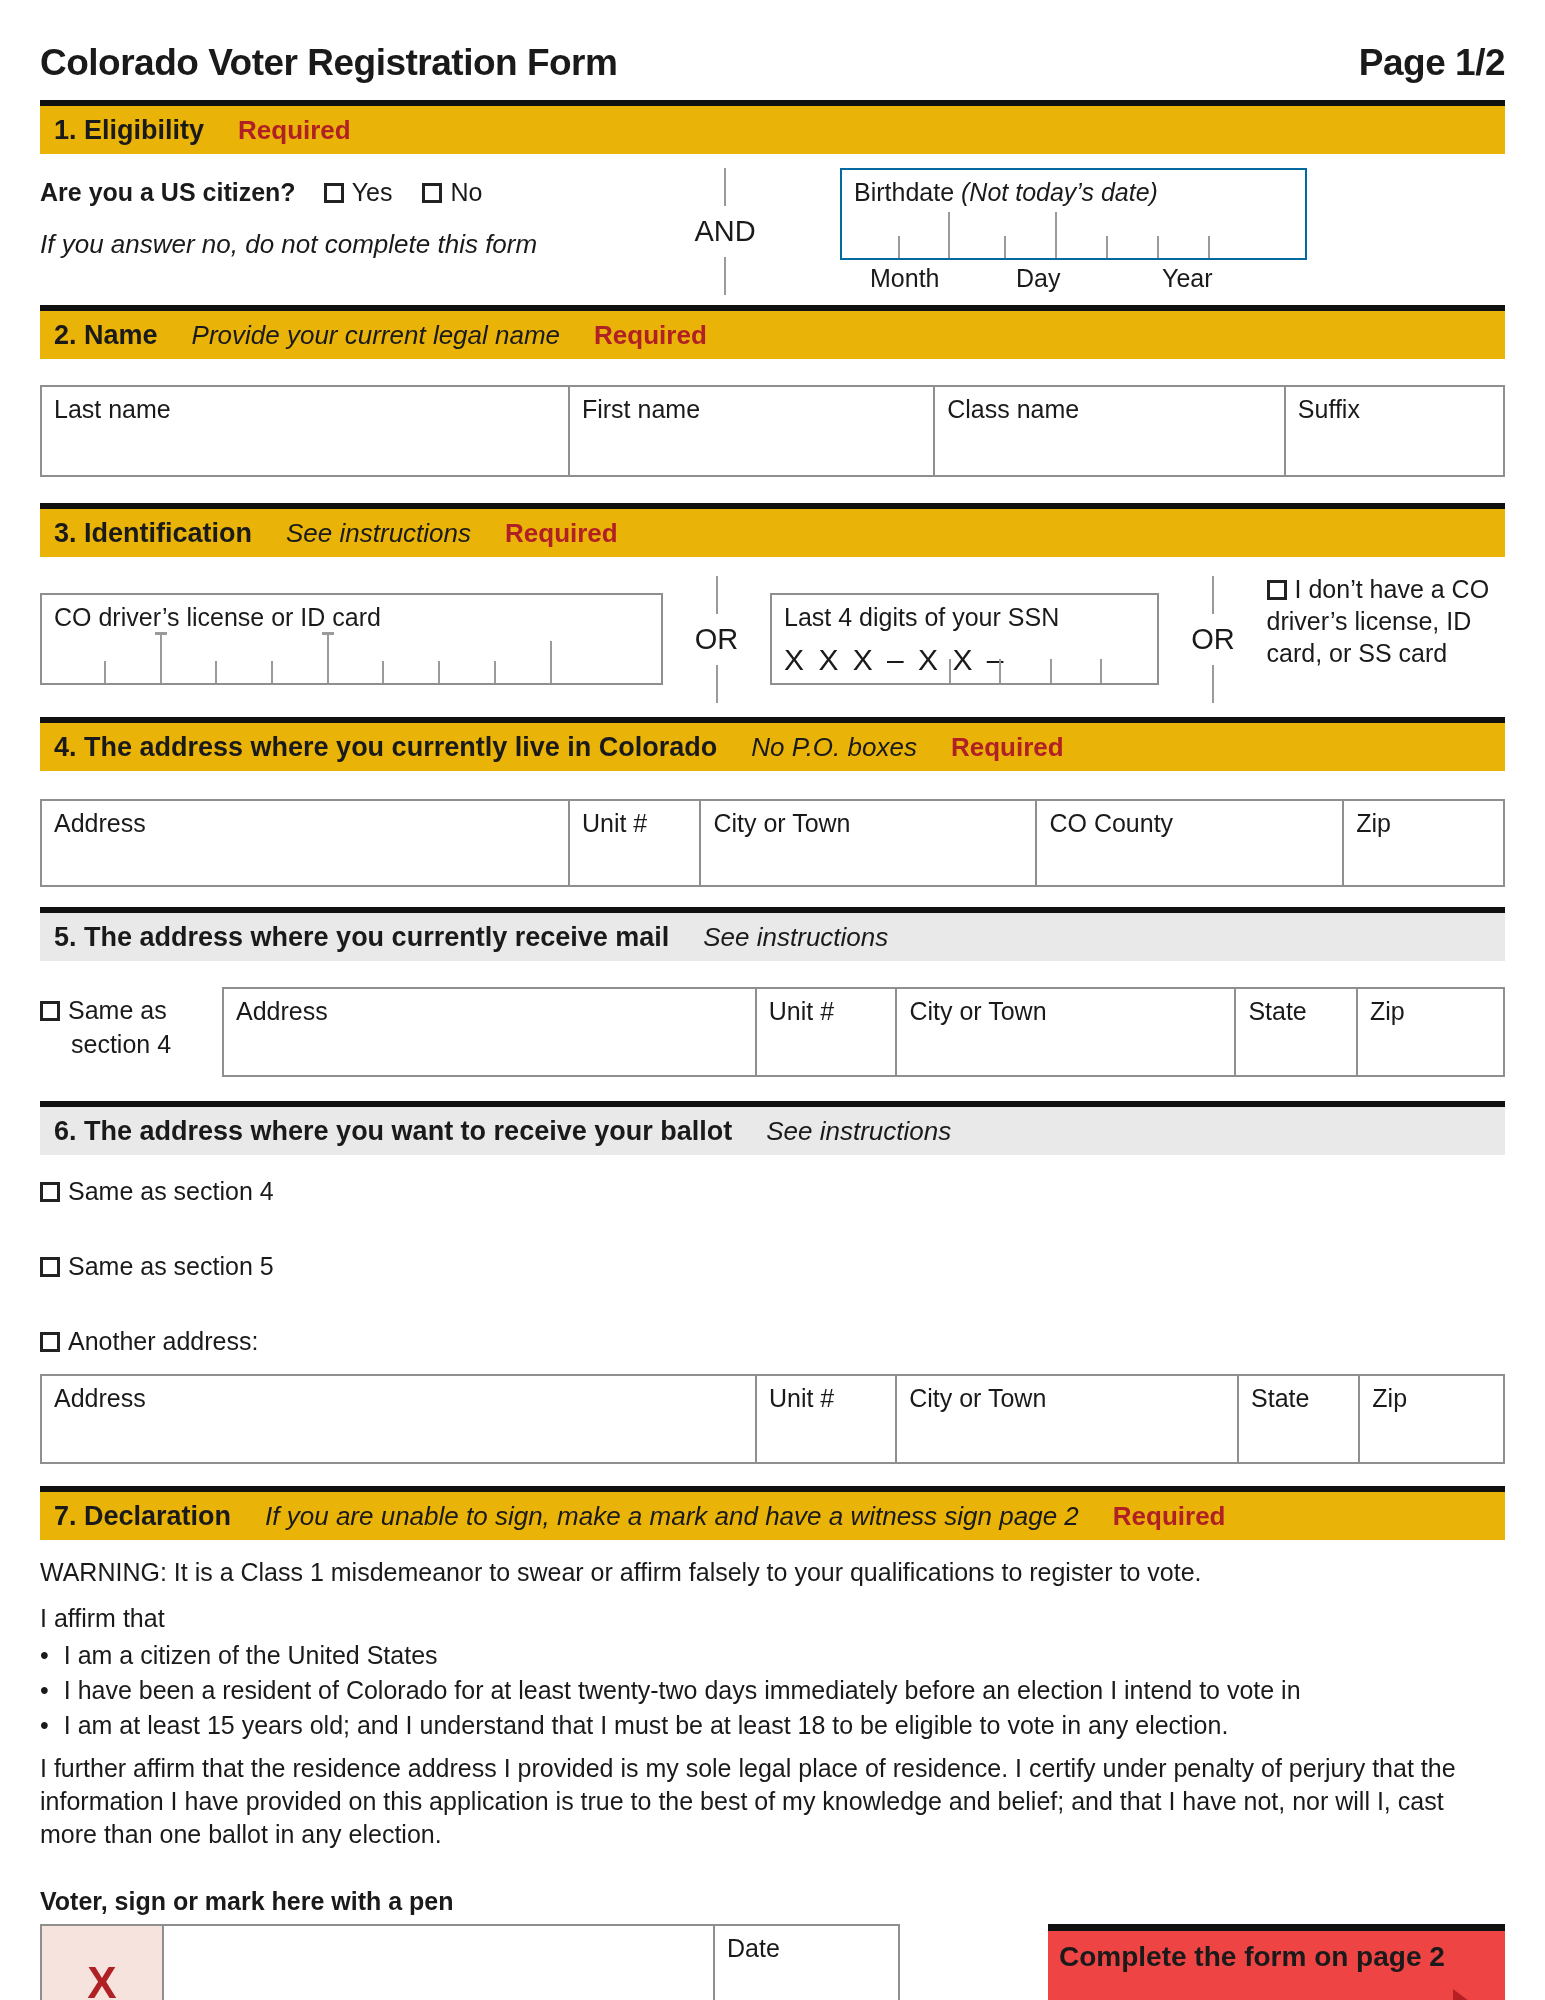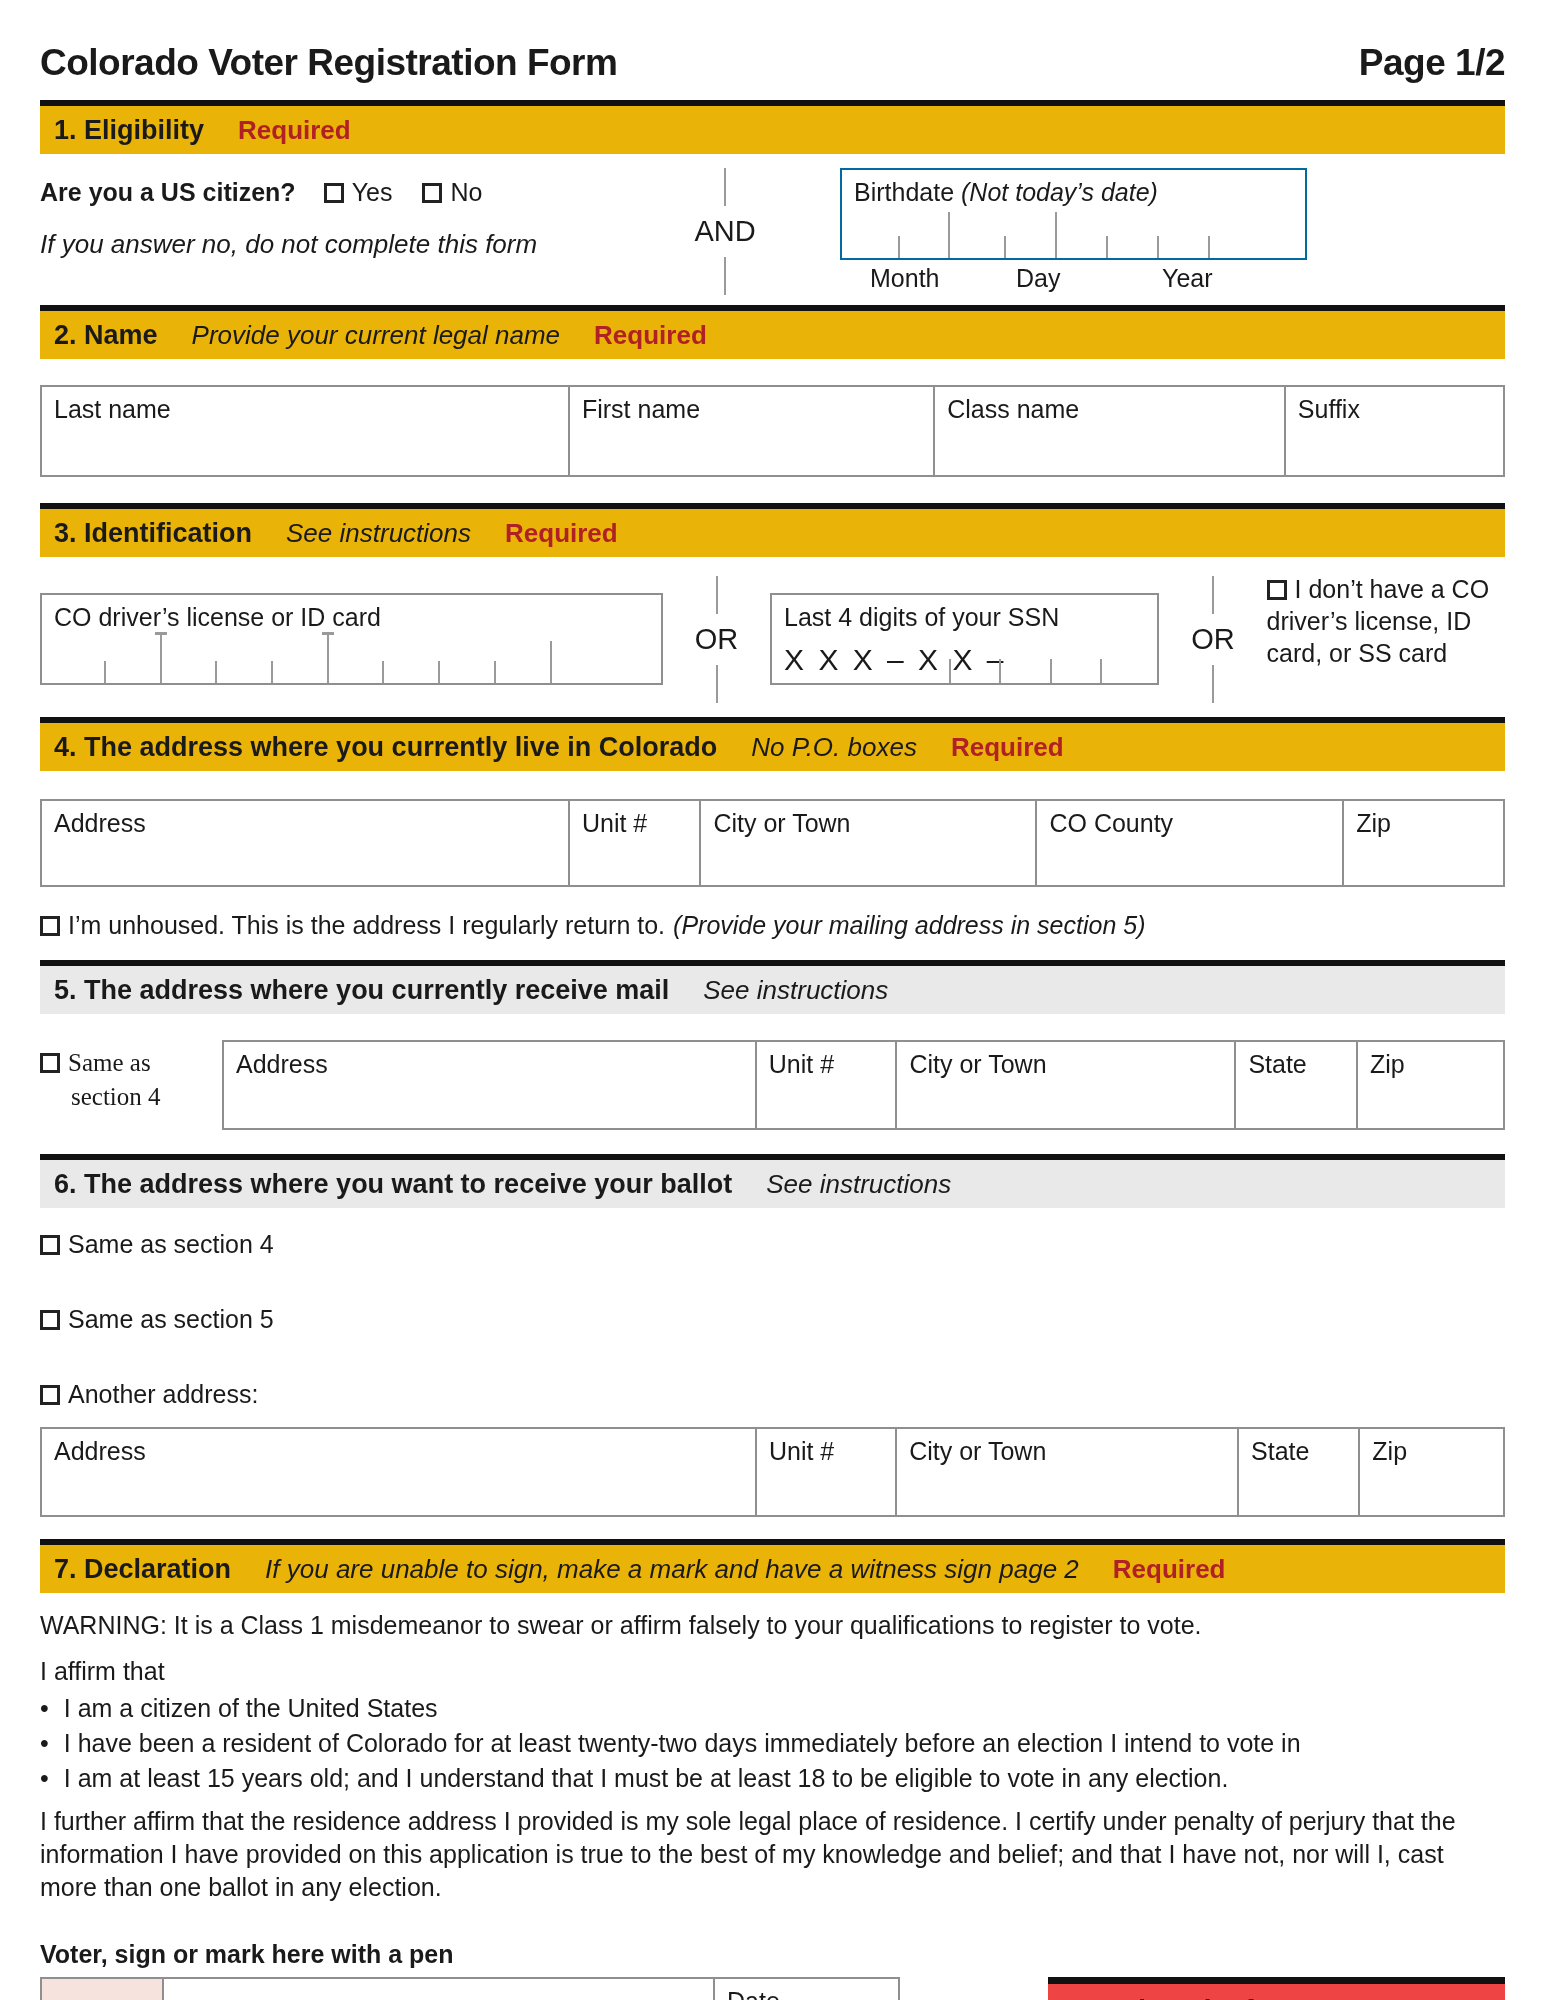--- a/index.html
+++ b/index.html
@@ -57,21 +57,21 @@
   .dlbox { width:640px; height:92px; margin-top:22px; position:relative; border:2px solid #8f8f8f; }
   .ssnbox { width:400px; height:92px; margin-top:22px; position:relative; border:2px solid #8f8f8f; }
   .ssnmask { position:absolute; left:12px; bottom:6px; font-size:30px; letter-spacing:3px; white-space:nowrap; }
   .sec3 .sep { width:110px; height:136px; }
   .noid { width:245px; font-size:25px; line-height:32px; padding-top:2px; }
   
   .addr4 { height:88px; margin-top:28px; }
   .unhoused { margin-top:24px; font-size:25px; display:flex; align-items:center; }
   .unhoused i { font-style:italic; }
   .sec5row { display:flex; margin:26px 0 24px 0; }
-  .sameas { width:182px; font-size:25px; line-height:34px; padding-top:6px;font-family:Liberation Serif, serif; }
+  .sameas { width:182px; font-size:25px; line-height:34px; padding-top:6px; }
   .addr56 { flex:1; height:90px; }
   .cbrow6 { margin-top:22px; display:flex; gap:46px; font-size:25px;flex-direction:column; }
   .addr6 { height:90px; margin:18px 0 22px 0; }
   
   .decl { font-size:25px; line-height:33px; }
   .decl .warning { margin-top:16px; }
   .decl .affirm { margin-top:13px; }
   .bullets { margin-top:4px; }
   .bullet { display:flex; gap:15px; margin-top:2px; }
   .bullet::before { content:"\2022"; flex:none; }
@@ -230,26 +230,20 @@
     <div class="cell" style="width:23%">
         <div class="flabel">City or Town</div>
       </div>
     <div class="cell" style="width:21%">
         <div class="flabel">CO County</div>
       </div>
     <div class="cell" style="width:11%">
         <div class="flabel">Zip</div>
       </div>
   </div>
-  <div class="unhoused">
-    <span class="cb"></span>
-    <span>I’m unhoused. This is the address I regularly return to.</span>
-    <span style="width:8px"></span>
-    <i>(Provide your mailing address in section 5)</i>
-  </div>
 
   <div class="rule" style="margin-top:20px"></div>
   <div class="band band--opt">
     <span class="bt">5. The address where you currently receive mail</span>
     <span class="bs">See instructions</span>
   </div>
   <div class="sec5row">
     <div class="sameas">
       <span class="cb"></span><span>Same as</span><br>
       <span style="padding-left:31px">section 4</span>

